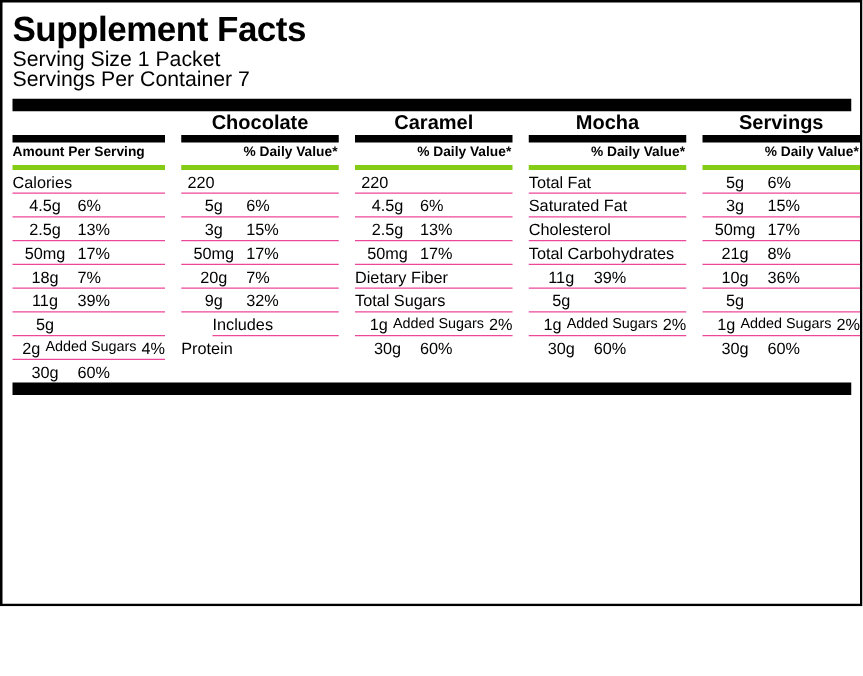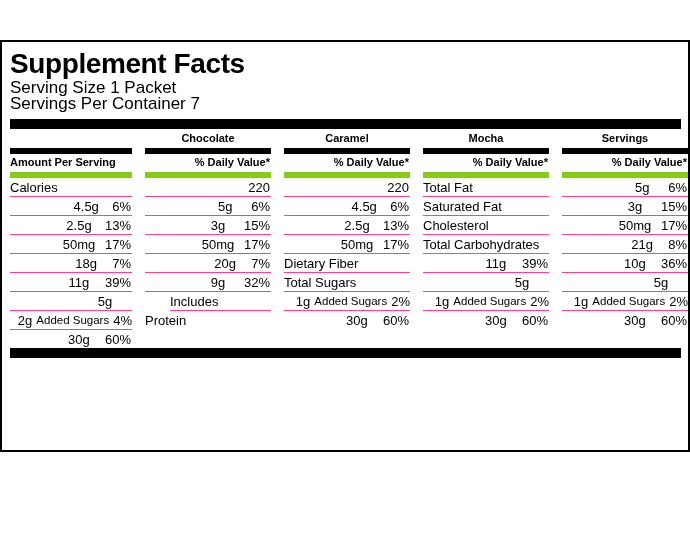--- a/index.html
+++ b/index.html
@@ -1,54 +1,53 @@
 <!DOCTYPE html>
 <html><head>
 <meta charset="utf-8">
 <style>
   html, body { margin: 0; padding: 0; background: #fff; }
   .frame {
-    width: 690px; height: 412px; box-sizing: border-box;
+    width: 690px; height: 485px; box-sizing: border-box;
     border: 2px solid #000; background: #fff; color: #000;
     font-family: "Liberation Sans", sans-serif;
     overflow: hidden;
-    margin-top: 40px;
   }
   .inner { padding: 6px 7px 0 8px; }
   .title {
     font-size: 28px; font-weight: bold; letter-spacing: -0.4px;
     line-height: 32px;
   }
   .serving { font-size: 17px; line-height: 16px; }
   .thick-bar { height: 10px; background: #000; }
   .top-bar { margin-top: 7px; }
   .grid {
     display: grid;
     grid-template-columns: 122px 126px 126px 126px 126px;
     column-gap: 13px;
   }
   .hdr-spacer { height: 19px; }
   .flavor-name {
-    font-size: 11px; font-weight: bold; text-align: center;
+    font-size: 16px; font-weight: bold; text-align: center;
     height: 19px; line-height: 19px;
   }
   .subhead {
-    border-top: 6px solid #000; border-bottom: 6px solid #84cc16;
+    border-top: 6px solid #000; border-bottom: 4px solid #84cc16;
     font-size: 11px; font-weight: bold;
     padding: 2px 0 3px; line-height: 13px;
   }
   .subhead.right { text-align: right; padding-right: 1px; }
   .cell {
     font-size: 13px; height: 18px;
     border-bottom: 1px solid #ec4899;
     display: flex; align-items: center;
   }
   .cell.nb { border-bottom: none; }
   .label-cell.indent { margin-left: 25px; }
-  .val-cell { justify-content: flex-end; }
+  .val-cell { justify-content: flex-start; }
   .amt { width: 52px; text-align: center; display: inline-block; }
   .amt.left { width: auto; text-align: left; padding-left: 5px; }
   .dv { text-align: right; padding-right: 1px; }
   .inc-cell { justify-content: flex-end; }
   .inc-amt { padding-right: 4px; }
   .inc-mid { font-size: 11.5px; padding-right: 4px; }
 </style>
 </head>
 <body>
 

